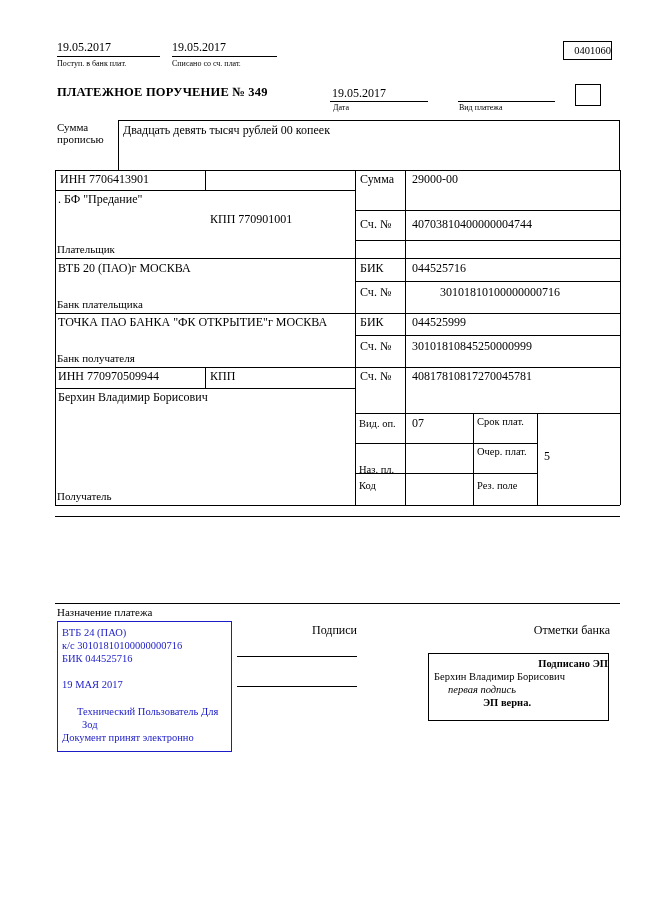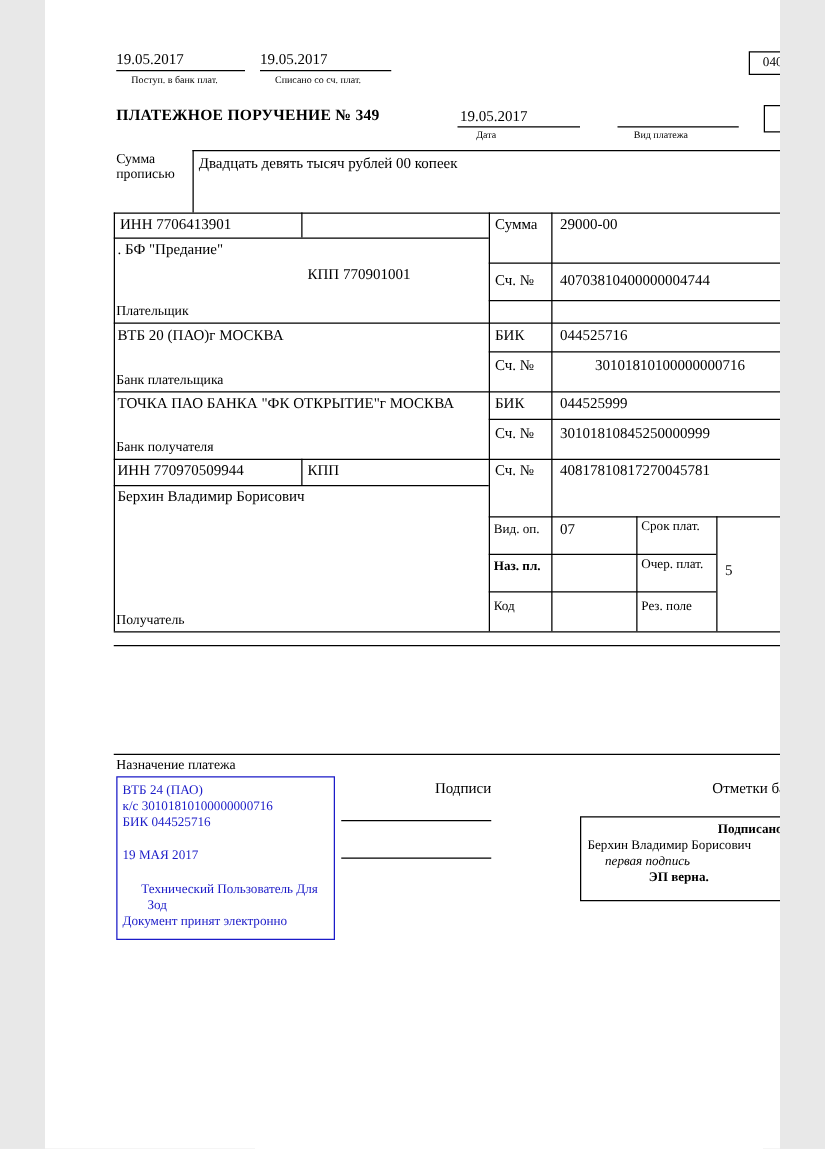--- a/index.html
+++ b/index.html
@@ -1,27 +1,27 @@
 <!DOCTYPE html>
 <html><head>
 <meta charset="utf-8">
 <style>
   html,body { margin:0; padding:0; background:#e8e8e8; }
   #doc {
-    position:relative; width:588px; height:919px; margin:0 auto;
+    position:relative; width:660px; height:919px; margin:0 auto;
     background:#ffffff; color:#000;
     font-family:"Liberation Serif", serif;
     overflow:hidden;
   }
   .hl { position:absolute; height:0; border-top:1px solid #000; }
   .vl { position:absolute; width:0; border-left:1px solid #000; }
   .tx  { position:absolute; font-size:12px; line-height:1.05; white-space:nowrap; }
   .lbl { position:absolute; font-size:11px; line-height:1.05; white-space:nowrap; }
   .sm  { position:absolute; font-size:10.5px; line-height:1.1; white-space:nowrap; }
-  .tn  { position:absolute; font-size:8px;  line-height:1.1; white-space:nowrap;margin-left:12px; }
+  .tn  { position:absolute; font-size:8px;  line-height:1.1; white-space:nowrap; }
   .wrap { white-space:normal; }
   .box { position:absolute; border:1px solid #000; box-sizing:border-box; }
   .b { font-weight:bold; }
   .i { font-style:italic; }
   .ctr { text-align:right; }
   .title { position:absolute; font-size:12.5px; font-weight:bold; white-space:nowrap; letter-spacing:0.2px; }
   .blue { color:#1b1bc8; }
   .bluebox { position:absolute; border:1px solid #1b1bc8; box-sizing:border-box; }
 </style>
 </head>
@@ -106,21 +106,21 @@
   <div class="tx" style="left:58px;top:370px;">ИНН 770970509944</div>
   <div class="tx" style="left:210px;top:370px;">КПП</div>
   <div class="tx" style="left:360px;top:370px;">Сч. №</div>
   <div class="tx" style="left:412px;top:370px;">40817810817270045781</div>
   <div class="tx" style="left:58px;top:391px;">Берхин Владимир Борисович</div>
   <div class="lbl" style="left:57px;top:491px;">Получатель</div>
 
   <div class="sm" style="left:359px;top:418px;">Вид. оп.</div>
   <div class="tx" style="left:412px;top:417px;">07</div>
   <div class="sm wrap" style="left:477px;top:416px;width:52px;">Срок плат.</div>
-  <div class="sm" style="left:359px;top:448px;font-weight:bold;">Наз. пл.</div>
+  <div class="sm" style="left:359px;top:464px;">Наз. пл.</div>
   <div class="sm wrap" style="left:477px;top:446px;width:52px;">Очер. плат.</div>
   <div class="tx" style="left:544px;top:450px;">5</div>
   <div class="sm" style="left:359px;top:480px;">Код</div>
   <div class="sm" style="left:477px;top:480px;">Рез. поле</div>
 
   <div class="lbl" style="left:57px;top:607px;">Назначение платежа</div>
 
   <div class="bluebox" style="left:57px;top:621px;width:175px;height:131px;"></div>
   <div class="sm blue" style="left:62px;top:627px;">ВТБ 24 (ПАО)</div>
   <div class="sm blue" style="left:62px;top:640px;">к/с 30101810100000000716</div>

